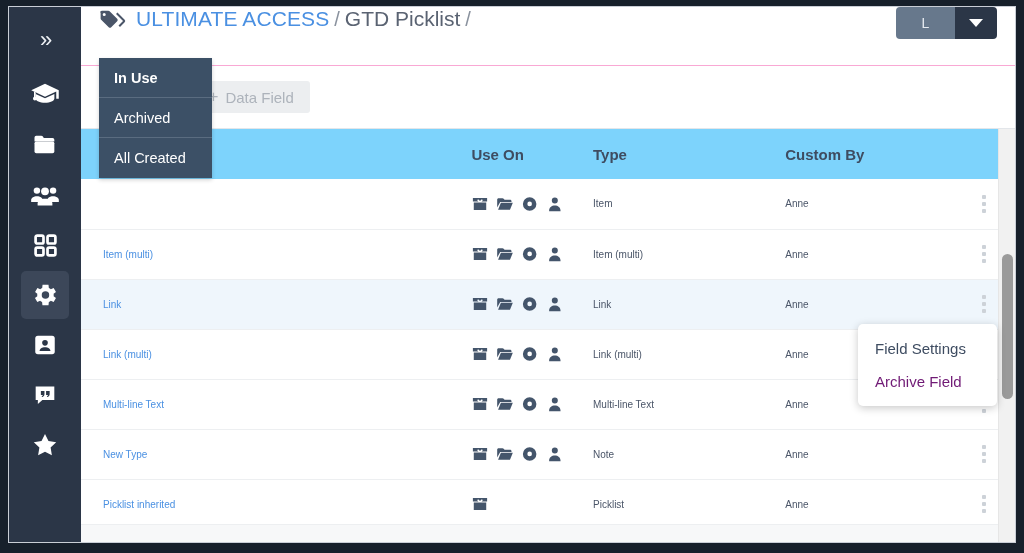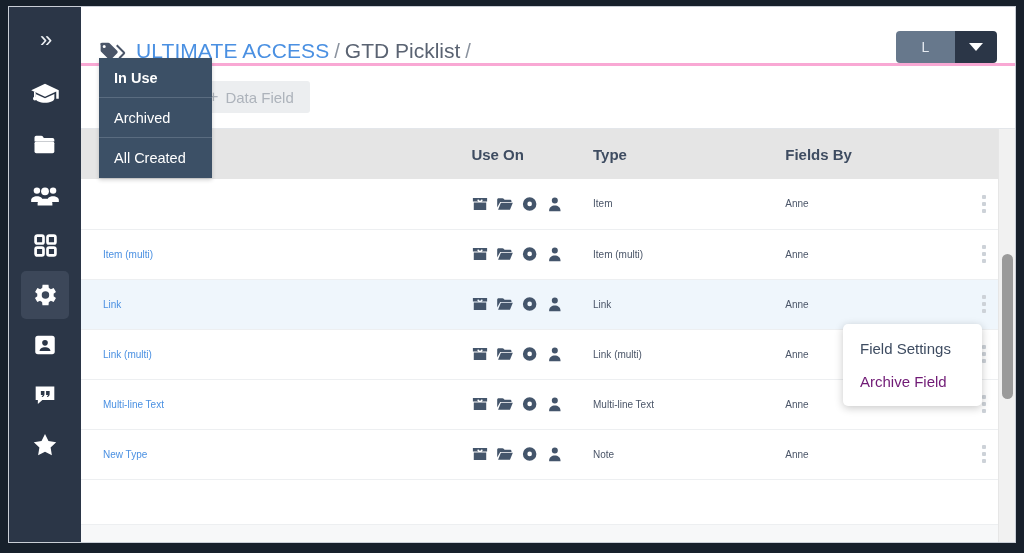--- a/index.html
+++ b/index.html
@@ -61,23 +61,23 @@
     display: flex;
     flex-direction: column;
     min-width: 0;
   }
 
   
   #topbar {
     height: 59px;
     flex: 0 0 59px;
     background: #ffffff;
-    border-bottom: 3px solid #f9a8d4;
+    border-bottom: 1px solid #f9a8d4;
     display: flex;
-    align-items: flex-end;
+    align-items: flex-start;
     padding: 0 18px 0 18px;
   }
   #breadcrumb {
     display: flex; align-items: center;
     font-size: 21px;
     white-space: nowrap;
   }
   #tag-icon { margin-right: 10px; display: flex; align-items: center; color: #4a5568; }
   .crumb-root { color: #4a90e2; letter-spacing: .1px; }
   .crumb-sep { color: #8a929e; margin: 0 5px; font-size: 20px; }
@@ -172,21 +172,21 @@
   
   #table-wrap {
     flex: 1 1 auto;
     position: relative;
     overflow: hidden;
     background: #ffffff;
     border-top: 1px solid #e3e6ea;
   }
   table { width: 100%; border-collapse: collapse; table-layout: fixed; }
   thead th {
-    background: #e5e5e5;
+    background: #7dd3fc;
     height: 50px;
     color: #3e4c61;
     font-size: 15px;
     font-weight: bold;
     text-align: left;
     padding: 0;
     vertical-align: middle;
   }
   tbody td {
     height: 50px;
@@ -224,21 +224,21 @@
     left: 3px; top: 125px;
     width: 11px; height: 145px;
     background: #9a9a9a;
     border-radius: 6px;
     cursor: pointer;
   }
 
   
   #ctx-menu {
     position: absolute;
-    right: 33px; top: 195px;
+    right: 18px; top: 195px;
     width: 139px;
     background: #ffffff;
     border-radius: 5px;
     box-shadow: 0 2px 9px rgba(0,0,0,.22);
     padding: 8px 0;
     z-index: 50;
   }
   #ctx-menu .ci {
     height: 33px;
     display: flex; align-items: center;
@@ -388,21 +388,21 @@
       <div class="mi">All Created</div>
     </div>
 
     <div id="table-wrap">
       <table>
         <thead>
           <tr>
             <th class="c-name"></th>
             <th class="c-useon">Use On</th>
             <th class="c-type">Type</th>
-            <th class="c-by">Fields By</th>
+            <th class="c-by">Custom By</th>
             <th class="c-kebab"></th>
           </tr>
         </thead>
         <tbody id="tbody">
               <tr>
                 <td class="c-name"><span class="field-link"></span></td>
                 <td class="c-useon">
                   <div class="useon">
                     <span style="display: flex;">
                       <svg width="18" height="16" viewBox="0 0 20 18" fill="currentColor">
@@ -609,20 +609,41 @@
                 <td class="c-type">Note</td>
                 <td class="c-by">Anne</td>
                 <td class="c-kebab">
                   <div class="kebab">
                     <i></i>
                     <i></i>
                     <i></i>
                   </div>
                 </td>
               </tr>
+              <tr>
+                <td class="c-name"><span class="field-link">Picklist inherited</span></td>
+                <td class="c-useon">
+                  <div class="useon">
+                    <span style="display: flex;">
+                      <svg width="18" height="16" viewBox="0 0 20 18" fill="currentColor">
+                        <path d="M2 2.2h16v4H11.8l1.4-1.5-1.1-1.1L10 5.7 7.9 3.6 6.8 4.7l1.4 1.5H2v-4zM3 7.4h14v8.4H3V7.4z"></path>
+                      </svg>
+                    </span>
+                  </div>
+                </td>
+                <td class="c-type">Picklist</td>
+                <td class="c-by">Anne</td>
+                <td class="c-kebab">
+                  <div class="kebab">
+                    <i></i>
+                    <i></i>
+                    <i></i>
+                  </div>
+                </td>
+              </tr>
             </tbody>
       </table>
 
       <div id="footer-strip"></div>
 
       <div id="vscroll">
         <div id="vthumb"></div>
       </div>
 
       <div id="ctx-menu">

